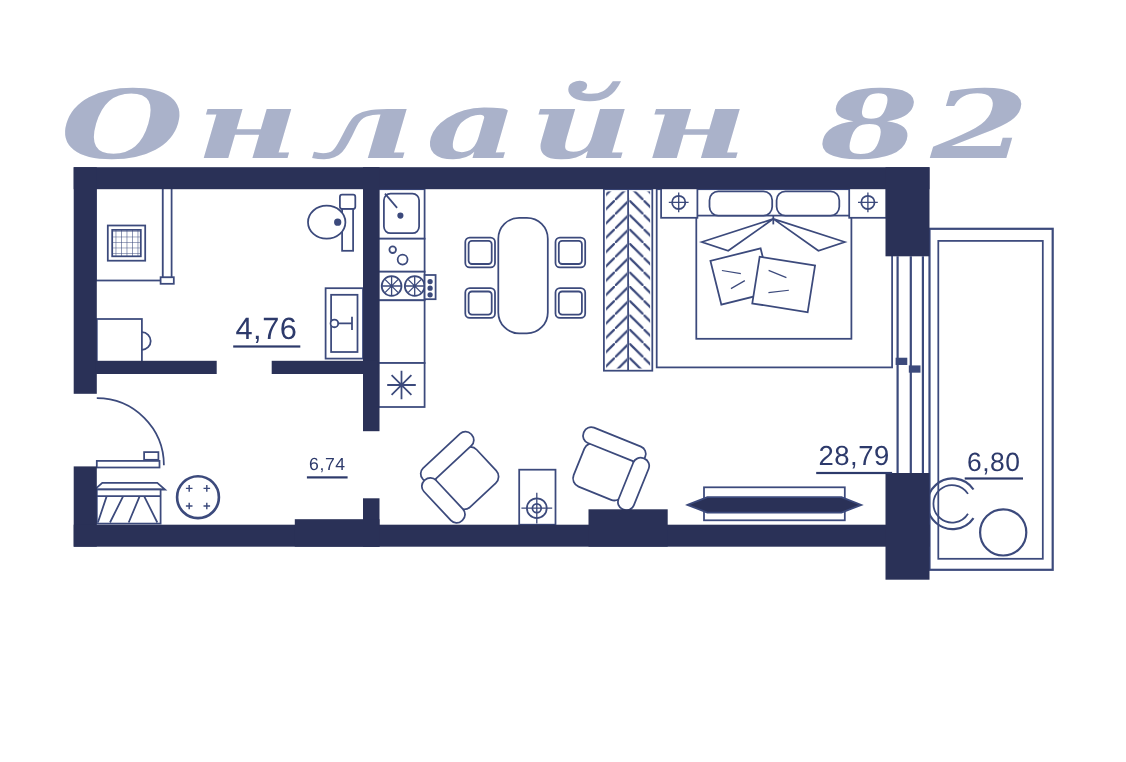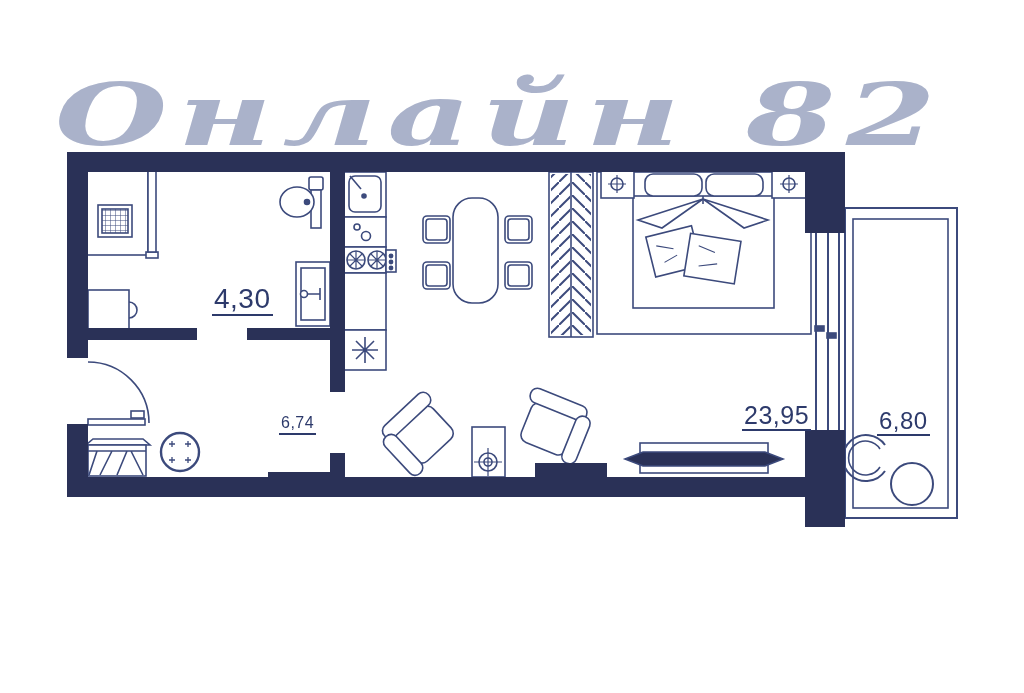--- a/index.html
+++ b/index.html
@@ -217,19 +217,19 @@
   <div class="wall" style="left:67px;top:477px;width:778px;height:20px;"></div>
   <div class="wall" style="left:805px;top:152px;width:40px;height:81px;"></div>
   <div class="wall" style="left:805px;top:430px;width:40px;height:97px;"></div>
   <div class="wall" style="left:330px;top:152px;width:15px;height:240px;"></div>
   <div class="wall" style="left:330px;top:453px;width:15px;height:44px;"></div>
   <div class="wall" style="left:87px;top:328px;width:110px;height:12px;"></div>
   <div class="wall" style="left:247px;top:328px;width:96px;height:12px;"></div>
   <div class="wall" style="left:268px;top:472px;width:77px;height:25px;"></div>
   <div class="wall" style="left:535px;top:463px;width:72px;height:34px;"></div>
 
-  <div class="arealabel lab-bath">4,30</div>
+  <div class="arealabel lab-bath">4,76</div>
   <div class="arealabel lab-hall">6,74</div>
-  <div class="arealabel lab-living">23,95</div>
+  <div class="arealabel lab-living">28,79</div>
   <div class="arealabel lab-balcony">6,80</div>
 
   <div class="watermark">Онлайн 82</div>
 </div>
 
 </body></html>

